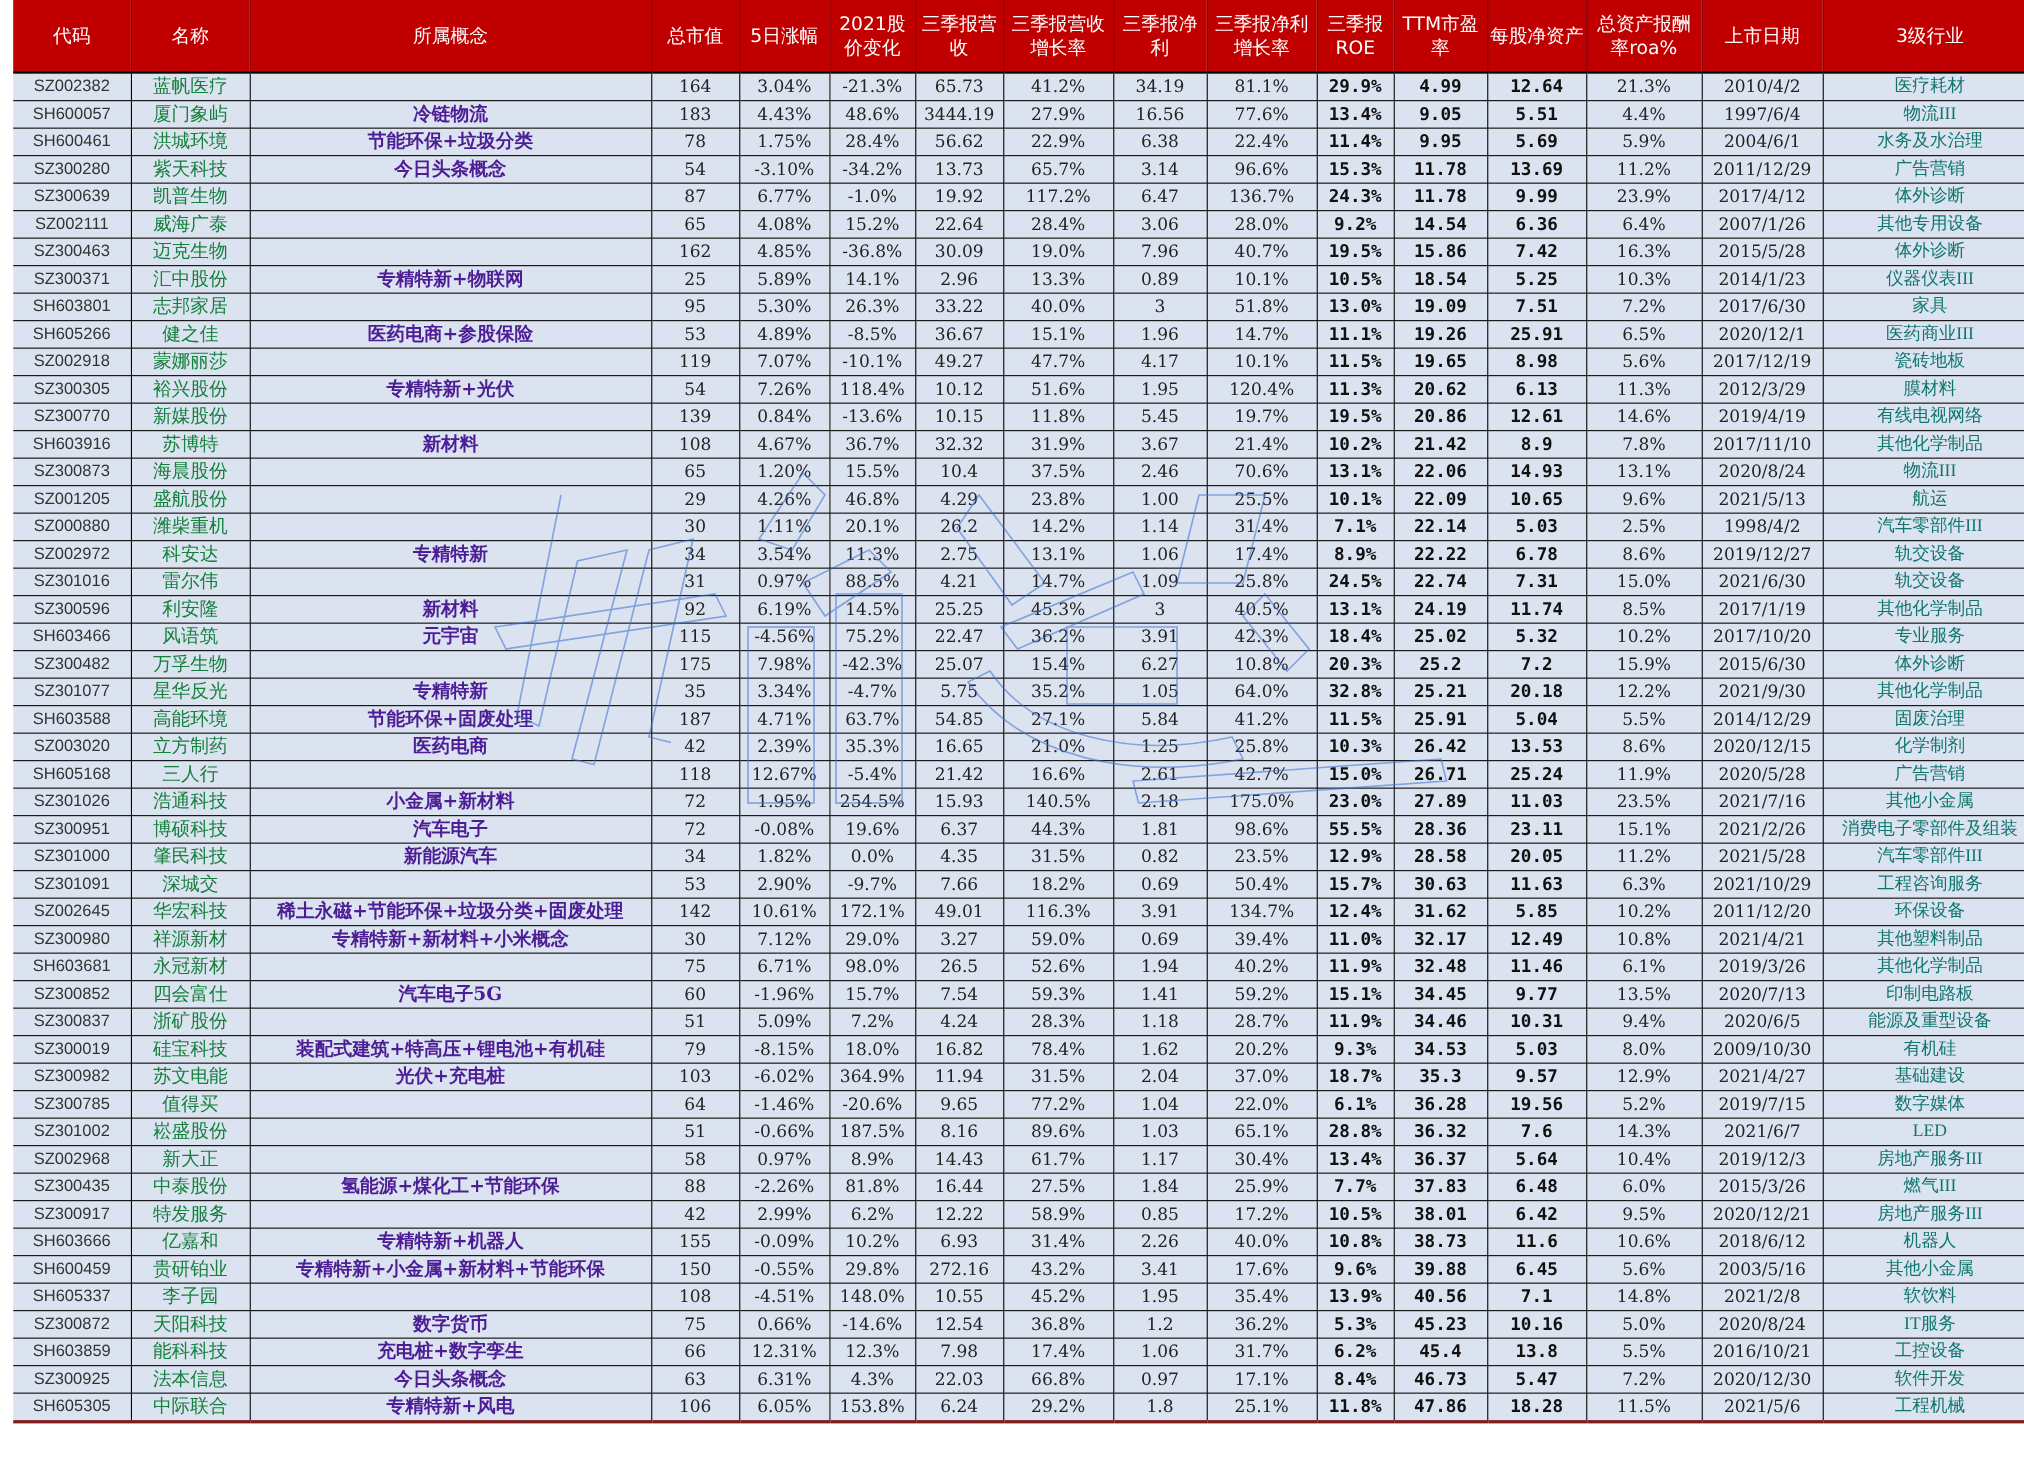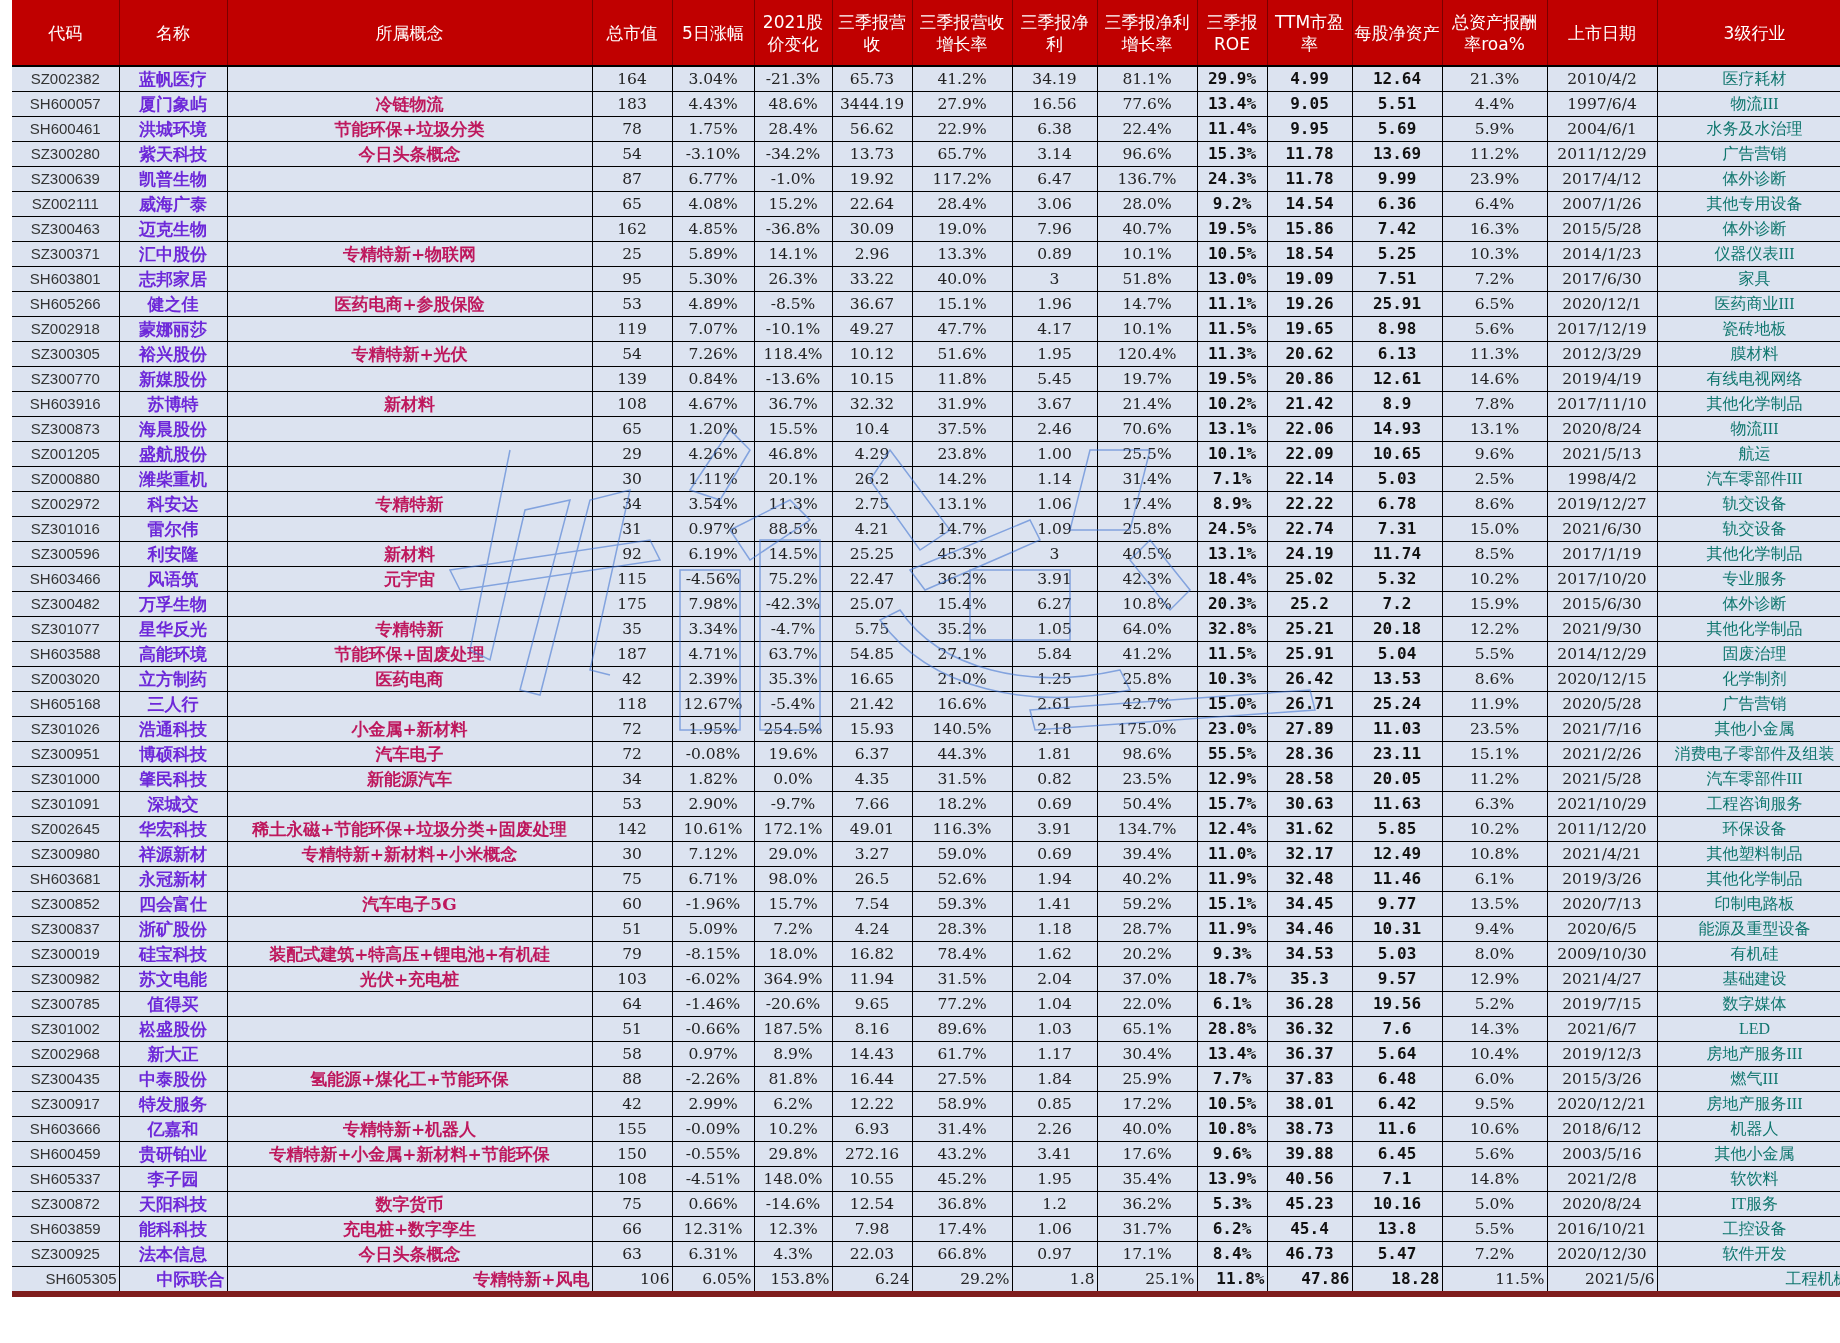--- a/index.html
+++ b/index.html
@@ -35,26 +35,26 @@
     font-size: 15.5px;
     height: 24px;
     line-height: 24px;
     padding: 0 2px;
     border-right: 1px solid #000;
     border-bottom: 1px solid #000;
     text-align: center;
     white-space: nowrap;
     overflow: hidden;
   }
-  table.sheet td.name { font-weight: bold; font-size: 17px; color: #6d28d9; }
-  table.sheet td.concept { font-weight: bold; font-size: 17px; color: #be185d; }
+  table.sheet td.name { font-weight: normal; font-size: 17px; color: #15803d; }
+  table.sheet td.concept { font-weight: bold; font-size: 17px; color: #4c1d95; }
   table.sheet td.bold { font-weight: bold; color: #111; font-family: "DejaVu Sans Mono", "Liberation Mono", monospace; font-size: 16px; }
   table.sheet td.code { font-family: Liberation Sans, sans-serif; font-size: 15px; color: #333; }
   table.sheet td.industry { font-family: Liberation Serif, serif; font-size: 16px; color: #0f766e; }
-  table.sheet tr:last-child td { border-bottom: 6px solid #7f1d1d; text-align: right; }
+  table.sheet tr:last-child td { border-bottom: 3px solid #7f1d1d; }
   .watermark {
     position: absolute;
     left: 430px; top: 390px;
     width: 980px; height: 380px;
     pointer-events: none;
     opacity: 0.55;
   }
 </style>
 </head>
 <body>

